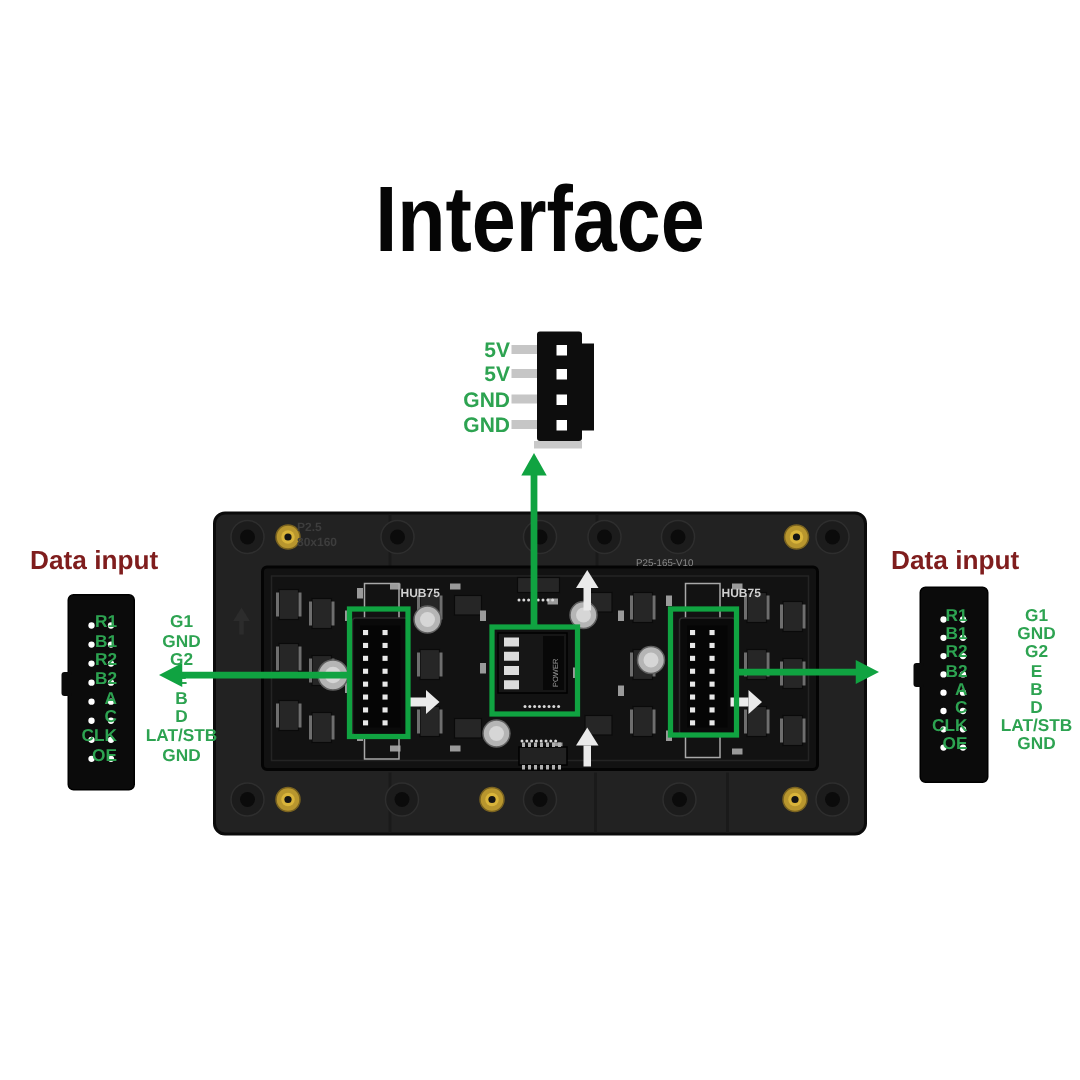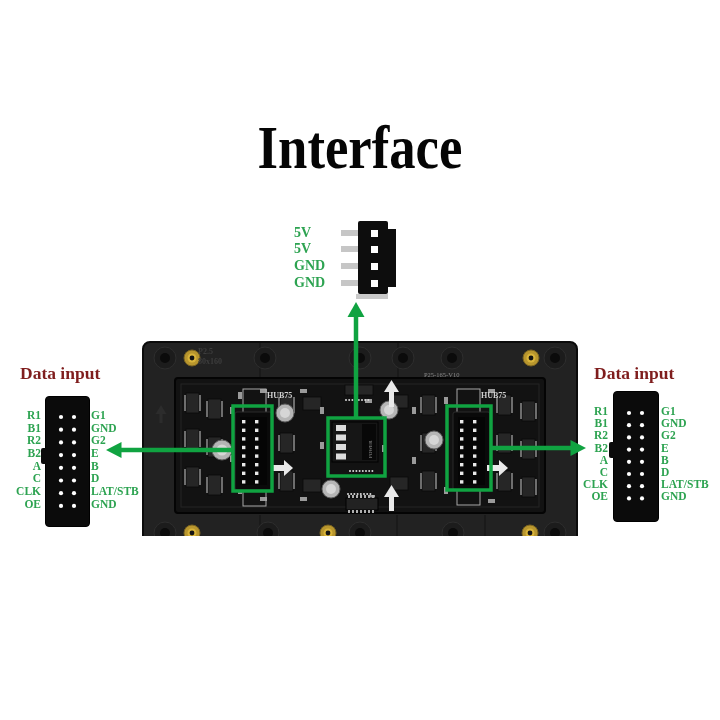--- a/index.html
+++ b/index.html
@@ -1,47 +1,47 @@
 <!DOCTYPE html>
 <html><head>
 <meta charset="utf-8">
 <style>
   html,body{margin:0;padding:0;background:#fff;}
-  .canvas{position:relative;width:720px;height:536px;background:#ffffff;overflow:hidden;
-          font-family:Liberation Serif, serif;}
+  .canvas{position:relative;width:720px;height:719px;background:#ffffff;overflow:hidden;
+          font-family:Liberation Sans, sans-serif;}
   .abs{position:absolute;}
 
   
   .title{left:0;top:116px;width:720px;text-align:center;font-size:62px;font-weight:700;
          color:#050505;transform:scaleX(.85);transform-origin:50% 50%;letter-spacing:0px;
          line-height:1;}
 
   
-  .pwr-label{left:294px;width:46px;height:16px;line-height:16px;
+  .pwr-label{left:294px;width:46px;height:16px;line-height:16px;text-align:right;
              font-size:14px;font-weight:700;color:#2da351;z-index:2;}
   .pwr-lead{left:341px;width:17px;height:6px;background:#c6c6c6;z-index:2;}
   .pwr-body{left:358px;top:221px;width:30px;height:73px;background:#0d0d0d;border-radius:2px;z-index:2;}
   .pwr-tab{left:388px;top:229px;width:8px;height:58px;background:#0d0d0d;z-index:2;}
   .pwr-foot{left:356px;top:294px;width:32px;height:5px;background:#c9c9c9;z-index:1;}
   .pwr-pin{position:absolute;left:13px;width:7px;height:7px;background:#fff;}
 
   
   .pcb{left:140px;top:337px;width:438px;height:223px;z-index:1;}
 
   
   .overlay{left:0;top:0;width:720px;height:720px;z-index:3;pointer-events:none;}
 
   
   .io-title{top:363px;font-size:17.5px;font-weight:600;color:#7f1d1d;z-index:2;}
   .idc{background:#0b0b0b;border:1px solid #000;border-radius:4px;z-index:2;}
   .idc-notch{position:absolute;left:-5px;width:7px;height:16px;background:#0b0b0b;border-radius:2px;}
   .pinstack{z-index:2;font-size:11.5px;font-weight:700;color:#2da351;}
   .pinstack div{height:12.7px;line-height:12.7px;white-space:nowrap;}
   .pinstack.out div{height:12.2px;line-height:12.2px;}
-  .ta-r{text-align:right;} .ta-l{text-align:left;}
+  .ta-r{text-align:right;padding-left:37px;} .ta-l{text-align:center;}
 </style>
 </head>
 <body>
 
 <div class="canvas">
 
   <div class="abs title">Interface</div>
 
   <div class="abs pwr-label" style="top:225px">5V</div>
   <div class="abs pwr-label" style="top:241px">5V</div>

